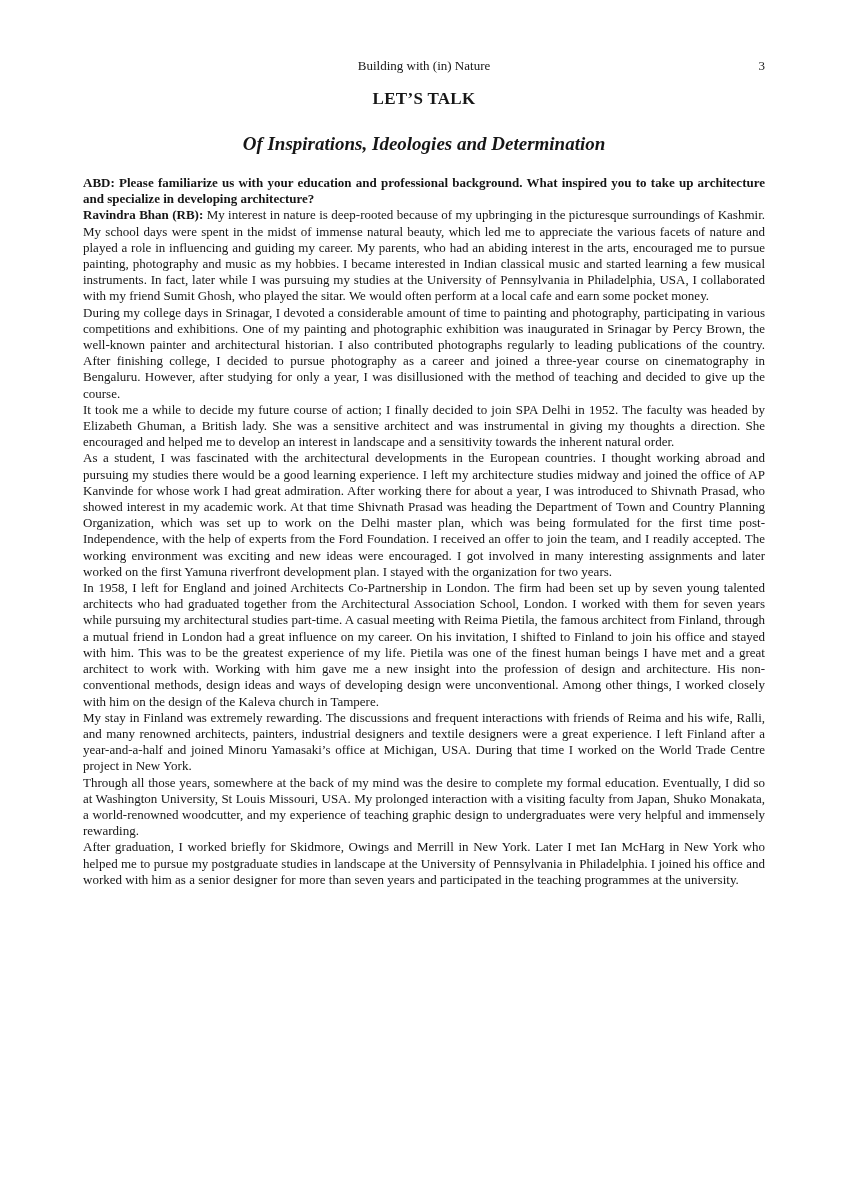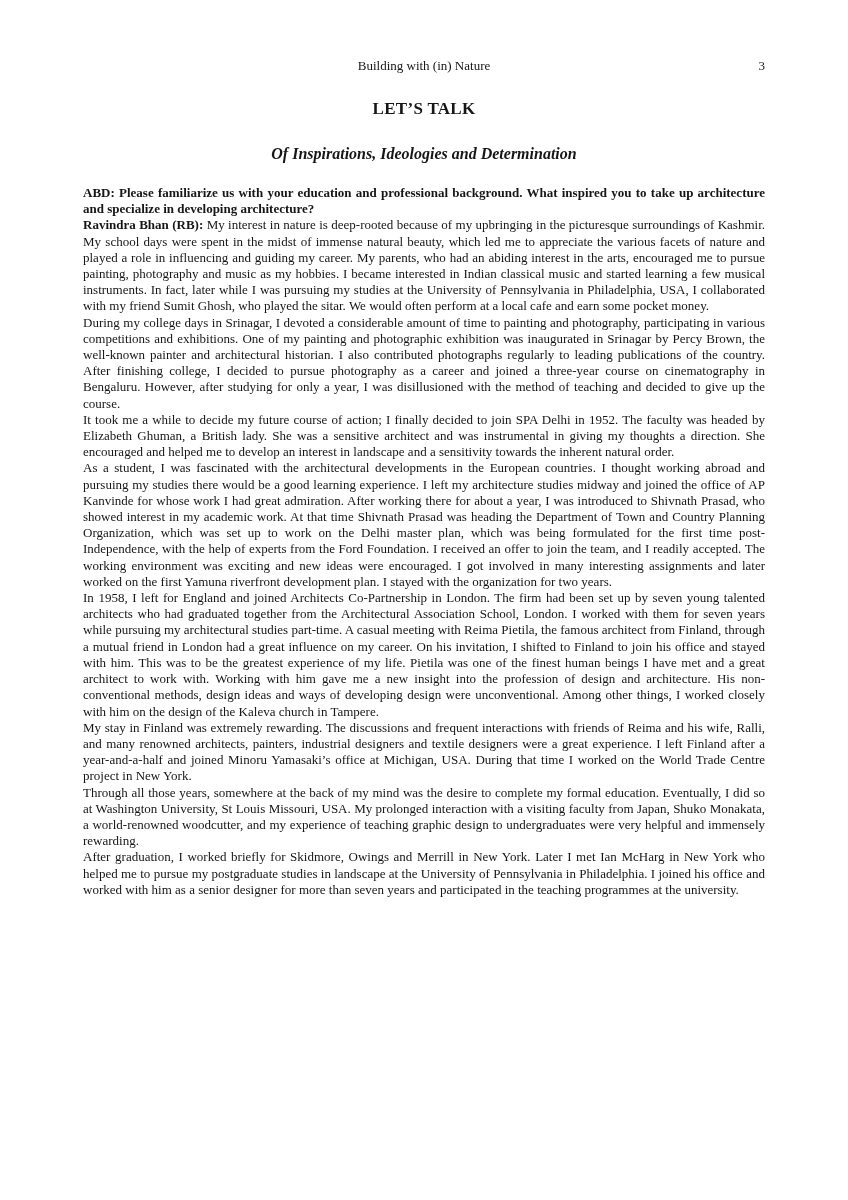--- a/index.html
+++ b/index.html
@@ -23,26 +23,26 @@
   .page-number {
     position: absolute;
     right: 0;
     top: 0;
   }
   .chapter-title {
     text-align: center;
     font-size: 17px;
     font-weight: bold;
     letter-spacing: 0.3px;
-    margin-top: 25px;
+    margin-top: 15px;
     line-height: 20px;
   }
   .chapter-subtitle {
     text-align: center;
-    font-size: 16px;
+    font-size: 19px;
     font-weight: bold;
     font-style: italic;
     margin-top: 26px;
     line-height: 17px;
   }
   .question {
     font-weight: bold;
   }
   .question, .body-para {
     font-size: 13px;

